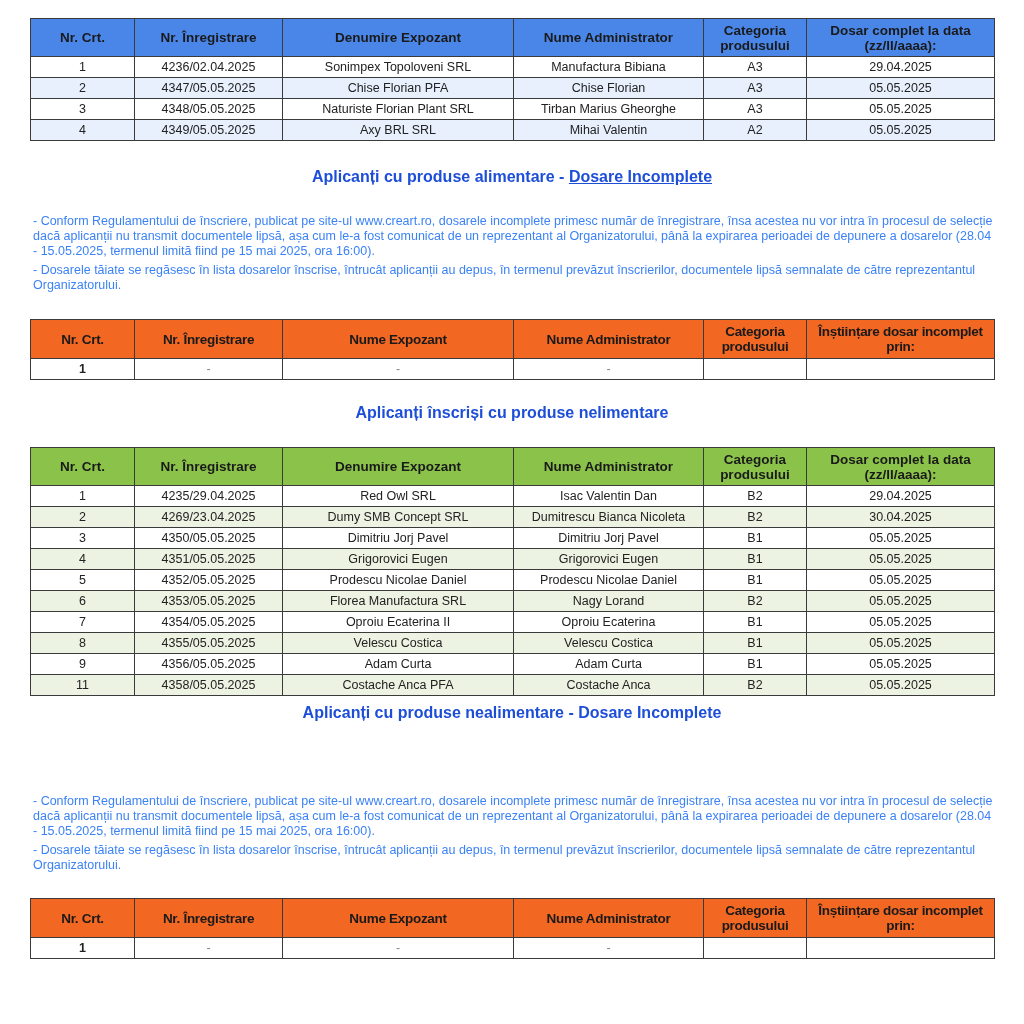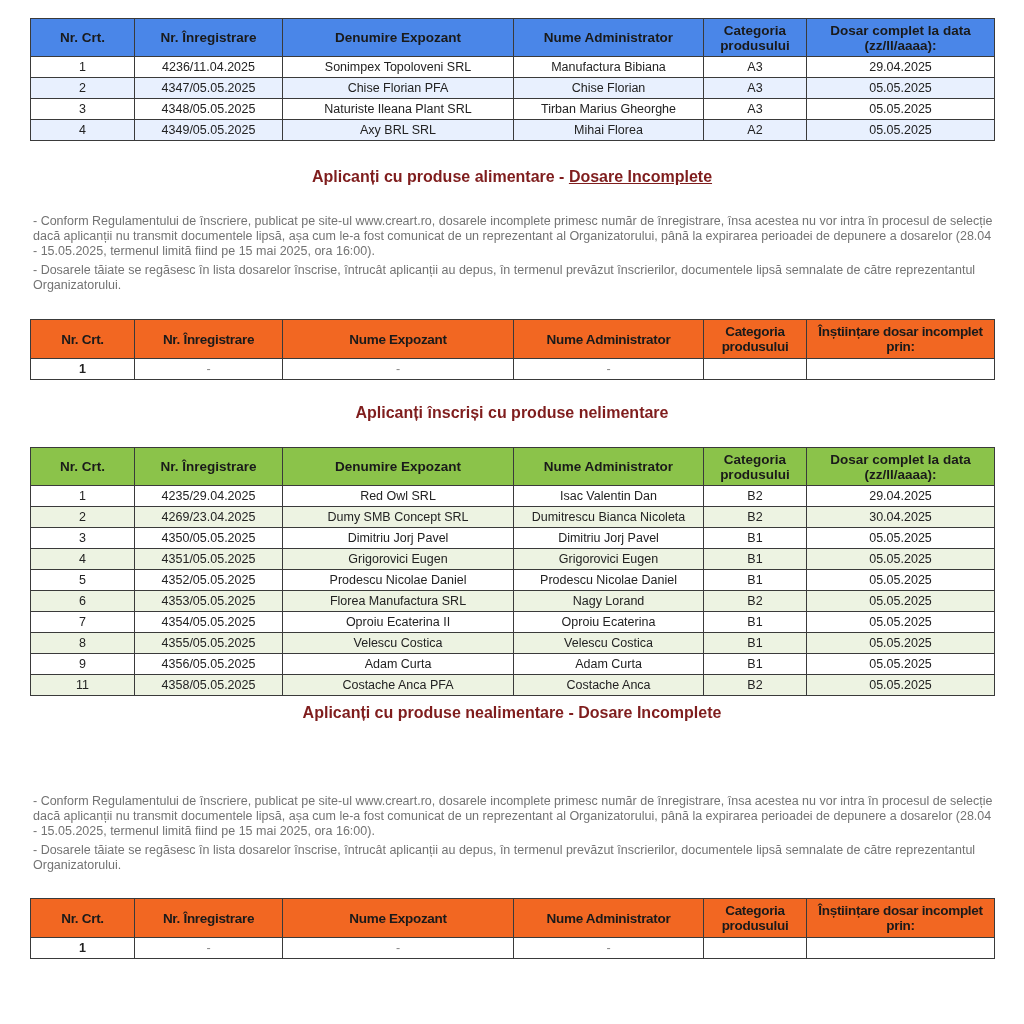--- a/index.html
+++ b/index.html
@@ -9,23 +9,23 @@
   th { font-weight: bold; font-size: 13.5px; line-height: 15px; color: #1a1a1a; }
   tbody td { height: 20px; line-height: 20px; color: #222; }
   .blue th { background: #4a86e8; height: 37px; }
   .blue tbody tr:nth-child(even) td { background: #e8f0fe; }
   .green th { background: #8bc34a; height: 37px; }
   .green tbody tr:nth-child(even) td { background: #edf3e2; }
   .orange th { background: #f26722; height: 38px; font-family: "Liberation Sans", sans-serif; letter-spacing: -0.3px; }
   .orange tbody td { height: 20px; }
   .orange tbody td.first { font-weight: bold; }
   .orange tbody td.dash { color: #888; }
-  .title { position: absolute; left: 0; width: 1024px; text-align: center; font-weight: bold; font-size: 16px; color: #7f1d1d; }
+  .title { position: absolute; left: 0; width: 1024px; text-align: center; font-weight: bold; font-size: 16px; color: #1d4ed8; }
   .title .u { text-decoration: underline; }
-  .note { position: absolute; left: 33px; width: 960px; font-size: 12.5px; line-height: 15px; color: #737373; }
+  .note { position: absolute; left: 33px; width: 960px; font-size: 12.5px; line-height: 15px; color: #3b82f6; }
   .note p { margin: 0 0 4px 0; }
 </style>
 </head>
 <body>
 
 <table class="blue" style="top:18px;">
   <colgroup>
       <col style="width:104px">
       <col style="width:148px">
       <col style="width:231px">
@@ -39,47 +39,47 @@
         <th>Nr. Înregistrare</th>
         <th>Denumire Expozant</th>
         <th>Nume Administrator</th>
         <th>Categoria produsului</th>
         <th>Dosar complet la data (zz/ll/aaaa):</th>
       </tr>
     </thead>
   <tbody>
       <tr>
         <td class="first">1</td>
-        <td>4236/11.04.2025</td>
+        <td>4236/02.04.2025</td>
         <td>Sonimpex Topoloveni SRL</td>
         <td>Manufactura Bibiana</td>
         <td>A3</td>
         <td>29.04.2025</td>
       </tr>
       <tr>
         <td class="first">2</td>
         <td>4347/05.05.2025</td>
         <td>Chise Florian PFA</td>
         <td>Chise Florian</td>
         <td>A3</td>
         <td>05.05.2025</td>
       </tr>
       <tr>
         <td class="first">3</td>
         <td>4348/05.05.2025</td>
-        <td>Naturiste Ileana Plant SRL</td>
+        <td>Naturiste Florian Plant SRL</td>
         <td>Tirban Marius Gheorghe</td>
         <td>A3</td>
         <td>05.05.2025</td>
       </tr>
       <tr>
         <td class="first">4</td>
         <td>4349/05.05.2025</td>
         <td>Axy BRL SRL</td>
-        <td>Mihai Florea</td>
+        <td>Mihai Valentin</td>
         <td>A2</td>
         <td>05.05.2025</td>
       </tr>
     </tbody>
 </table>
 
 <div class="title" style="top:168px;">
   <span>Aplicanți cu produse alimentare - </span><span class="u">Dosare Incomplete</span>
 </div>
 

